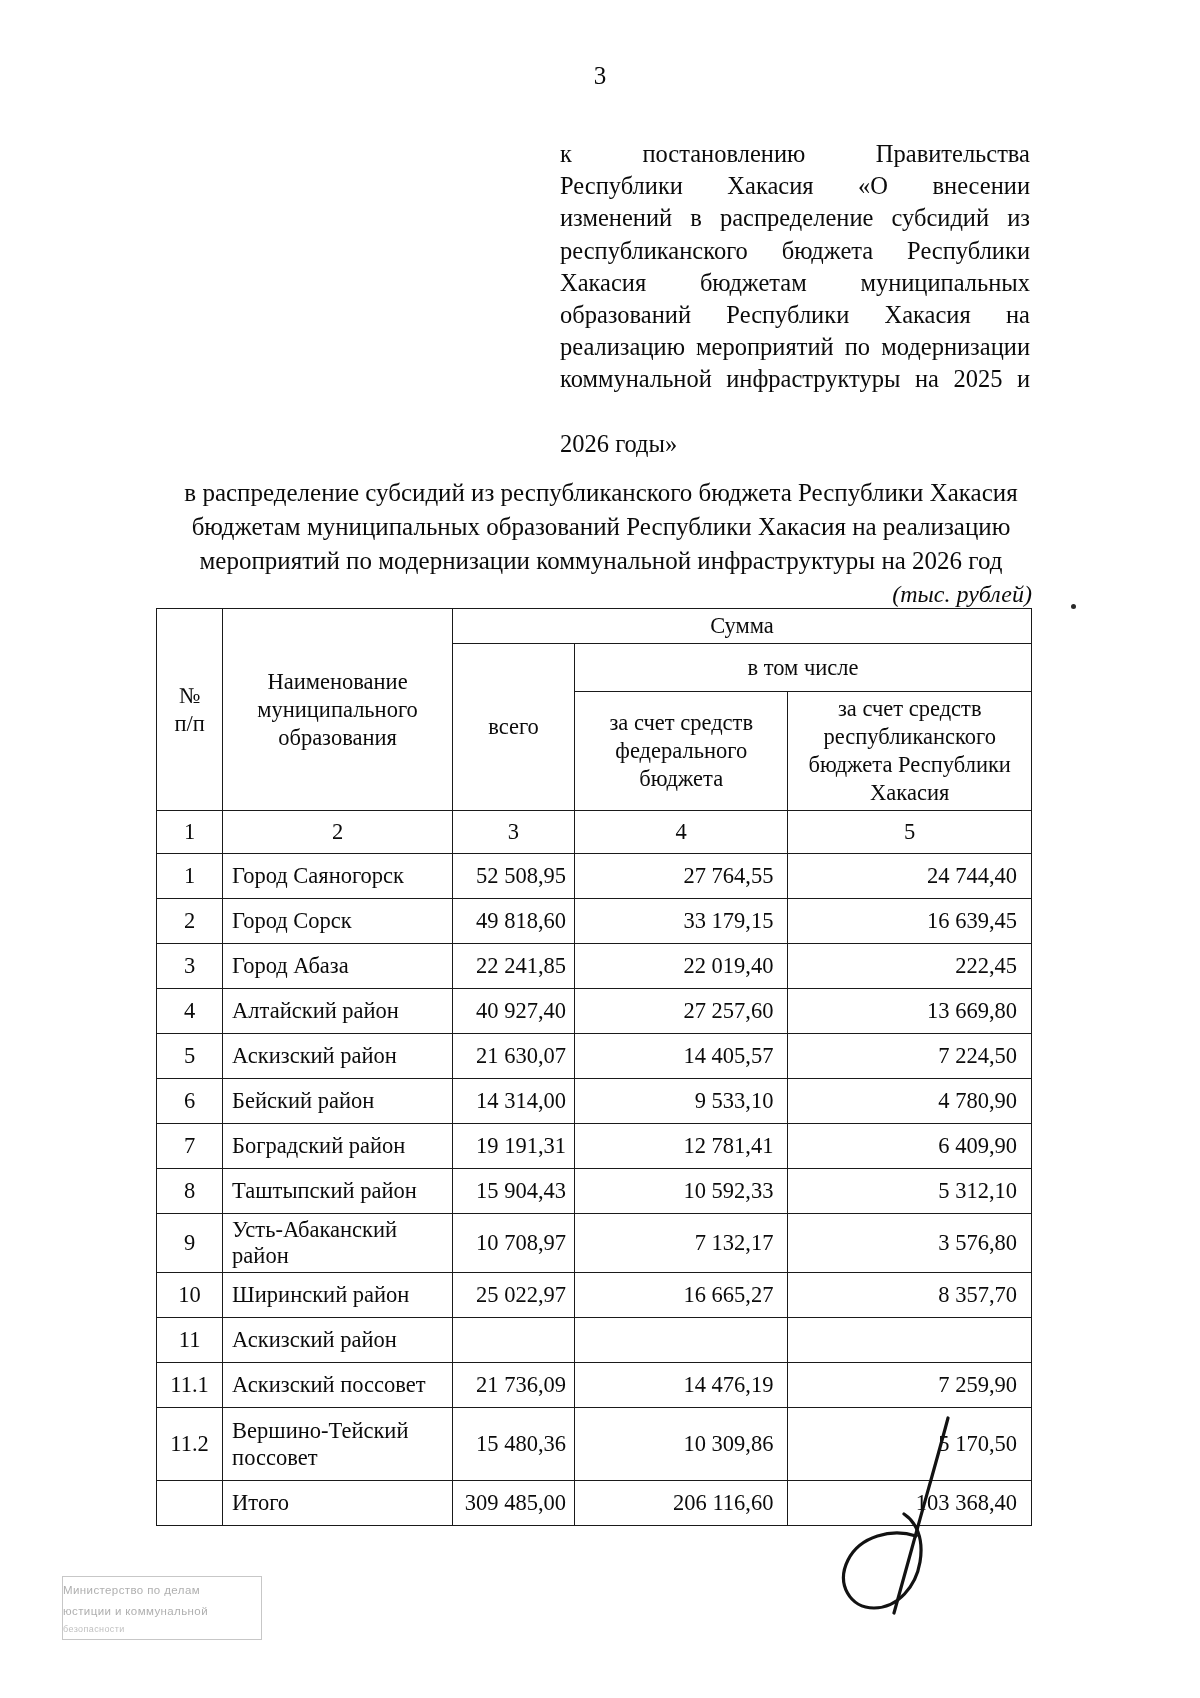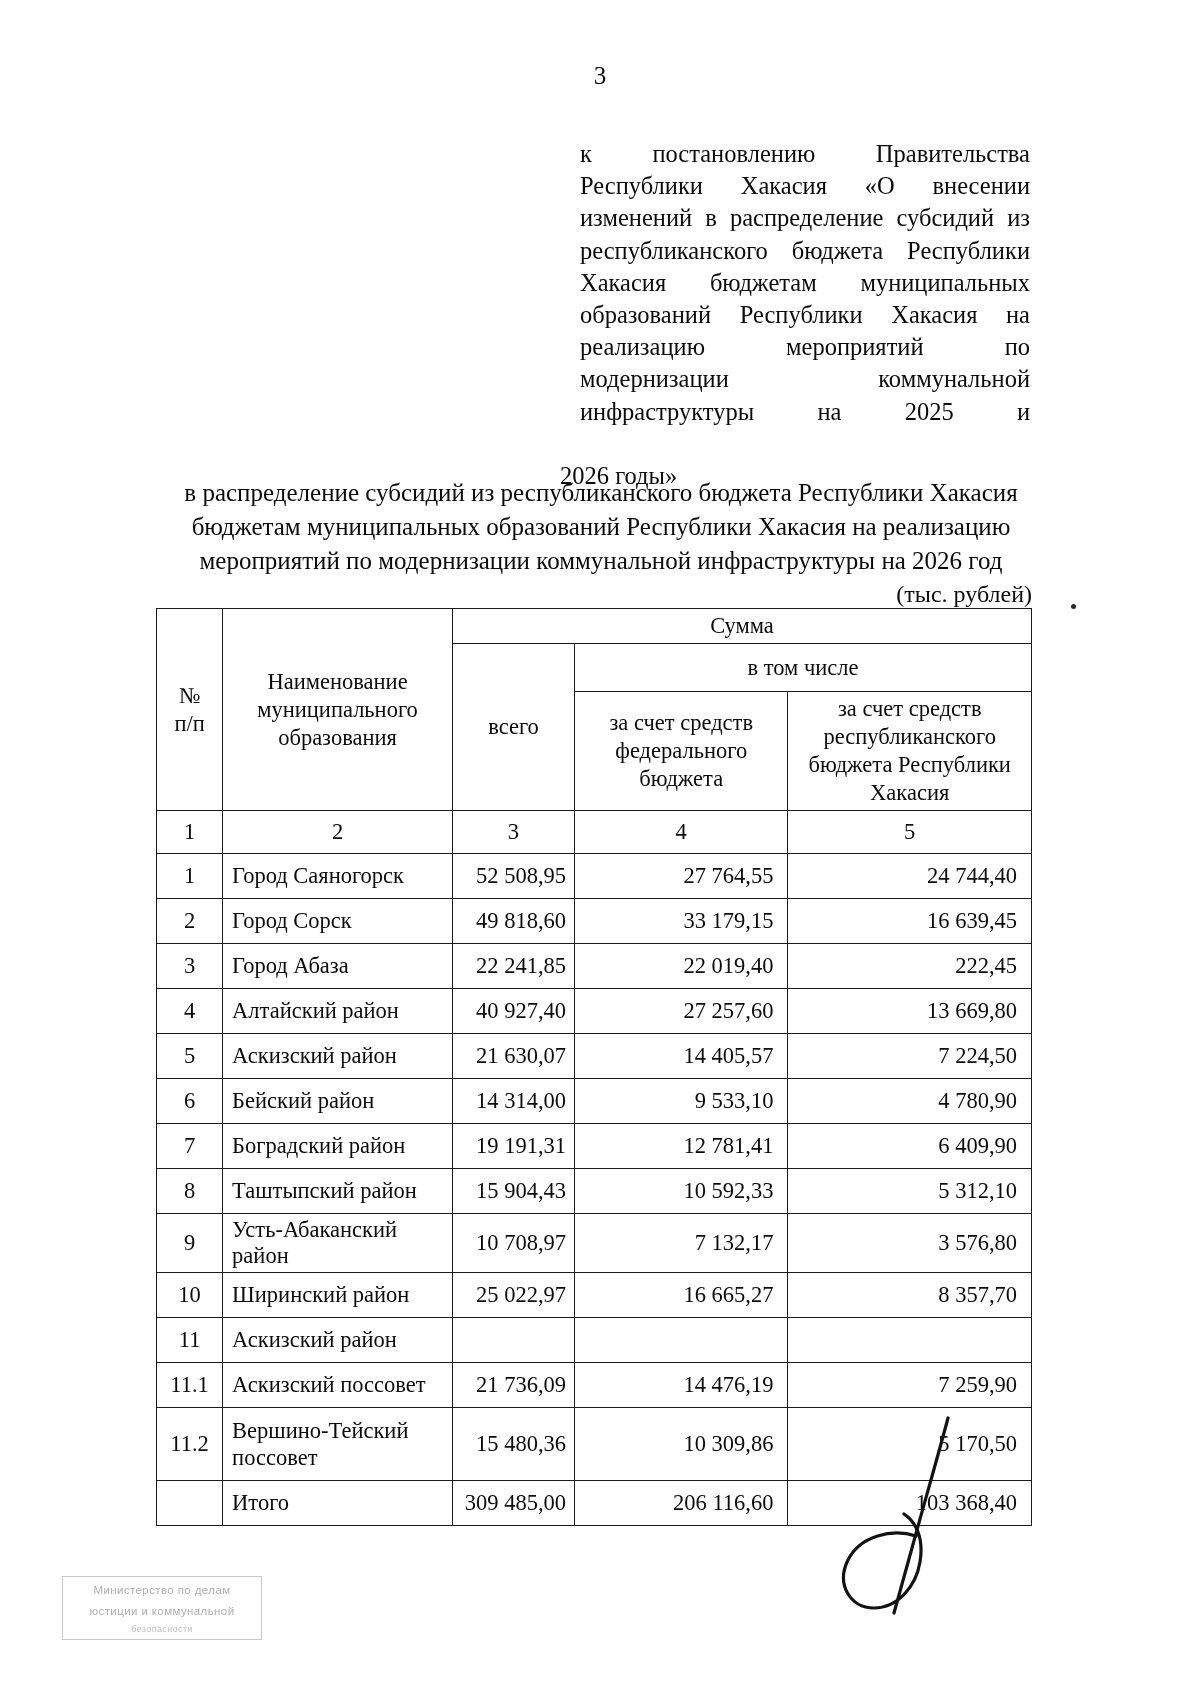--- a/index.html
+++ b/index.html
@@ -39,21 +39,20 @@
     width: 470px;
     font-size: 24.5px;
     line-height: 32.2px;
   }
   .appendix-line-1 {
     text-align: left;
   }
   .appendix-body {
     text-align: justify;
     text-justify: inter-word;
-    margin-left: 20px;
   }
   .appendix-body::after {
     content: "";
     display: inline-block;
     width: 100%;
   }
   .appendix-tail {
     text-align: left;
   }
 
@@ -78,20 +77,21 @@
   }
 
   
   .units-note {
     position: absolute;
     top: 581px;
     left: 0;
     width: 1032px;
     text-align: right;
     font-size: 24px;
+    font-style: italic;
   }
 
   
   .ink-dot {
     position: absolute;
     top: 604px;
     left: 1071px;
     width: 5px;
     height: 5px;
     background: #2a2a2a;
@@ -147,21 +147,20 @@
     height: 62px;
     border: 1.6px solid #9a9a9a;
     opacity: 0.55;
     overflow: hidden;
     background: #ffffff;
   }
   .stamp-line {
     font-family: "Liberation Sans", sans-serif;
     font-size: 11.5px;
     color: #6e6e6e;
-    text-align: center;
     letter-spacing: 0.4px;
     filter: blur(0.5px);
     margin-top: 6px;
     line-height: 15px;
   }
   .stamp-line.small {
     font-size: 9px;
     color: #8d8d8d;
     margin-top: 3px;
   }

